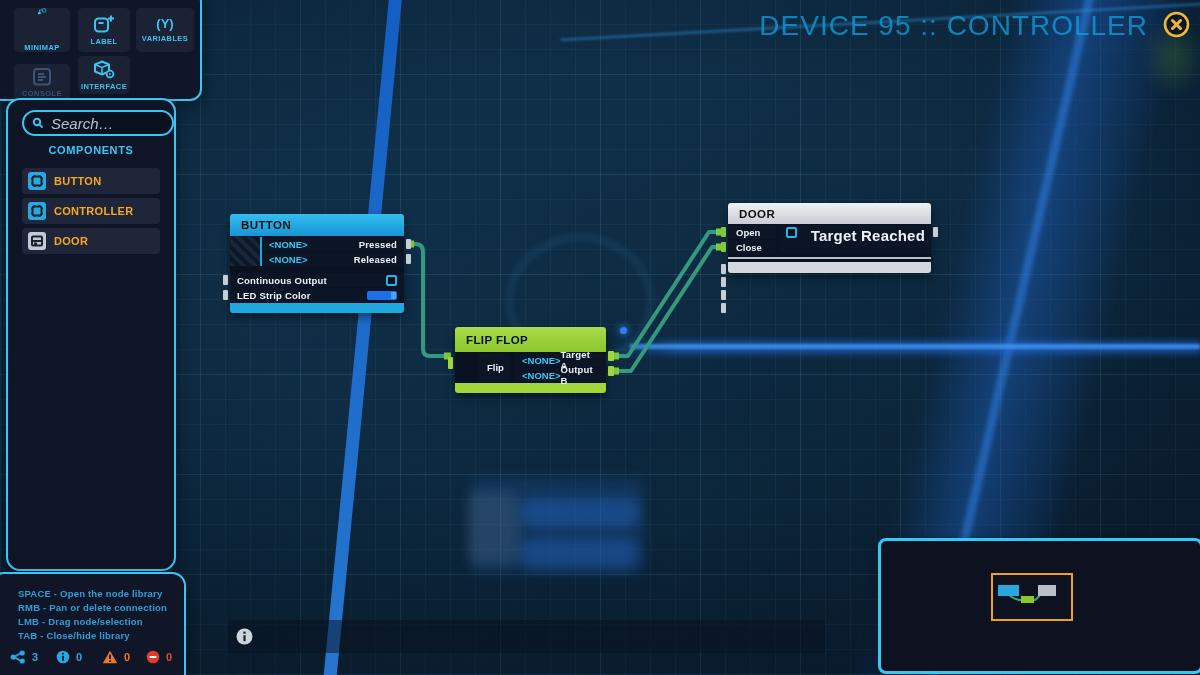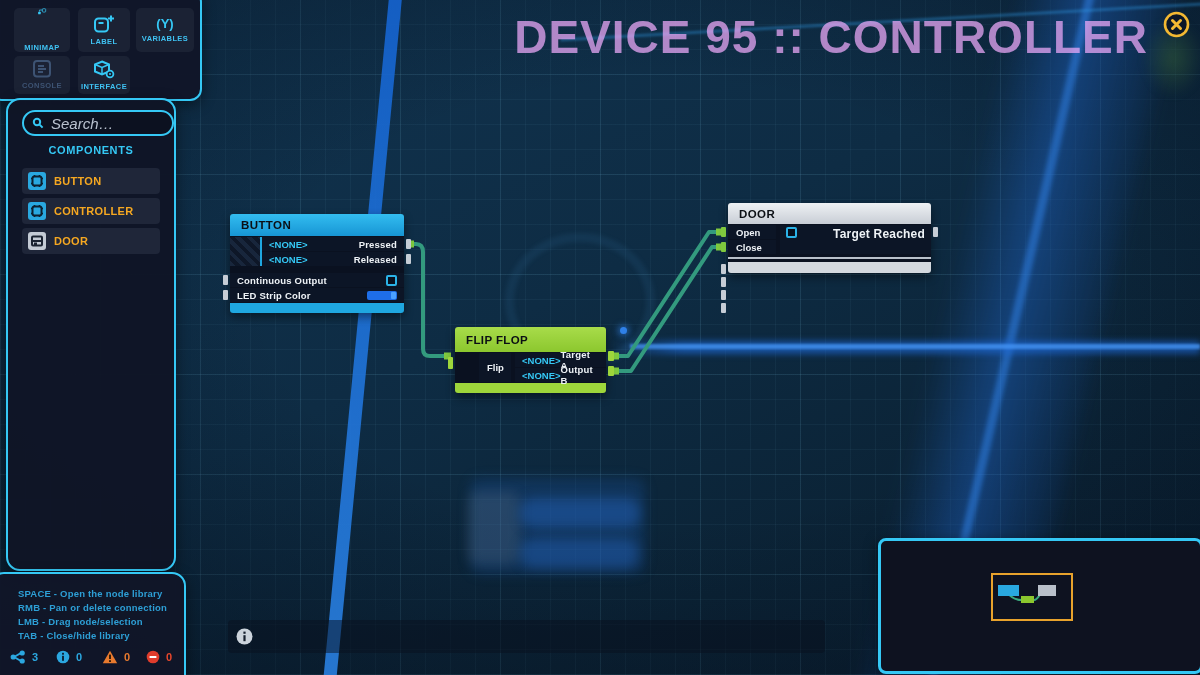--- a/index.html
+++ b/index.html
@@ -61,22 +61,22 @@
   .tile{width:18px;height:18px;border-radius:3px;display:flex;align-items:center;justify-content:center;flex:none;}
   .tile-cyan{background:#29a8e0;}
   .tile-gray{background:#c3cad4;}
   .comp-label{color:#f6a821;font-weight:700;font-size:11px;letter-spacing:.3px;}
   
   .hint-line{position:absolute;left:26px;color:#2d9fd6;font-size:9.5px;font-weight:700;letter-spacing:.2px;}
   .status-item{position:absolute;display:flex;align-items:center;gap:6px;}
   .status-count{font-size:11px;font-weight:700;}
   .c-cyan{color:#2ba7e0;} .c-orange{color:#e87a2e;} .c-red{color:#e8472c;}
   
-  .device-title{position:absolute;right:52px;top:10px;font-size:46px;font-weight:700;
-    color:#f0abfc;opacity:.72;letter-spacing:1px;white-space:nowrap;}
+  .device-title{position:absolute;right:52px;top:10px;font-size:28px;font-weight:400;
+    color:#0ea5e9;opacity:.72;letter-spacing:1px;white-space:nowrap;}
   .close-btn{position:absolute;right:10px;top:11px;width:27px;height:27px;cursor:pointer;}
   
   .info-bar{position:absolute;left:228px;top:620px;width:597px;height:33px;border-radius:4px;
     background:rgba(8,16,30,.5);display:flex;align-items:center;padding-left:8px;box-sizing:border-box;}
   
   .minimap-panel{position:absolute;left:878px;top:538px;width:319px;height:130px;border-radius:8px;
     background:#0e1220;border:3px solid #35c8f5;box-shadow:0 4px 14px rgba(0,0,0,.5);}
   .mm-viewport{position:absolute;left:110px;top:32px;width:78px;height:44px;border:2px solid #e8a22c;}
   
   .node{position:absolute;background:#0a1120;border-radius:4px;box-shadow:0 4px 10px rgba(0,0,0,.45);cursor:grab;}
@@ -220,21 +220,21 @@
         <div class="cell" style="height:14px;">
           <span>Open</span>
         </div>
         <div class="cell" style="height:14px;">
           <span>Close</span>
         </div>
       </div>
       <div class="gap4"></div>
       <div style="flex:1;background:#0c1526;display:flex;align-items:flex-start;padding:2px 6px;box-sizing:border-box;gap:6px;">
         <span class="checkbox"></span>
-        <span class="row-label" style="flex:1;text-align:right;font-size:12px;">Target Reached</span>
+        <span class="row-label" style="flex:1;text-align:right;font-size:15px;">Target Reached</span>
       </div>
     </div>
     <div class="door-divline"></div>
     <div class="node-footer ftr-door"></div>
     <span class="pin pin-green" style="left:-7px;top:24px;"></span>
     <span class="pin pin-green" style="left:-7px;top:39px;"></span>
     <span class="pin pin-light" style="right:-7px;top:24px;"></span>
     <span class="pin pin-light" style="left:-7px;top:61px;"></span>
     <span class="pin pin-light" style="left:-7px;top:74px;"></span>
     <span class="pin pin-light" style="left:-7px;top:87px;"></span>
@@ -255,21 +255,21 @@
         <rect x="2" y="4.5" width="13" height="13" rx="3.5" fill="none" stroke="#35c8f5" stroke-width="2"></rect>
         <path d="M5.5 9 h5" stroke="#35c8f5" stroke-width="2"></path>
         <path d="M18 1.5 v6 M15 4.5 h6" stroke="#35c8f5" stroke-width="2"></path>
       </svg>
       <span class="tool-label">LABEL</span>
     </div>
     <div class="tool-btn" style="left:144px;top:16px;width:58px;height:44px;">
       <span class="varglyph">(Y)</span>
       <span class="tool-label">VARIABLES</span>
     </div>
-    <div class="tool-btn" style="left:22px;top:64px;width:56px;height:38px;justify-content:center;">
+    <div class="tool-btn" style="left:22px;top:72px;width:56px;height:38px;justify-content:center;">
       <svg width="22" height="18" viewBox="0 0 22 18">
         <rect x="3" y="1" width="16" height="15.5" rx="3" fill="none" stroke="#3d5373" stroke-width="2"></rect>
         <path d="M7 6 h6 M7 9 h8 M7 12 h5" stroke="#3d5373" stroke-width="1.8"></path>
       </svg>
       <span class="tool-label dim">CONSOLE</span>
     </div>
     <div class="tool-btn" style="left:86px;top:64px;width:52px;height:38px;">
       <svg width="24" height="19" viewBox="0 0 24 19">
         <path d="M10 1.5 L17 4.5 L17 11.5 L10 14.5 L3 11.5 L3 4.5 Z" fill="none" stroke="#35c8f5" stroke-width="2"></path>
         <path d="M3 4.5 L10 7.5 L17 4.5 M10 7.5 V14.5" stroke="#35c8f5" stroke-width="1.5" fill="none"></path>

